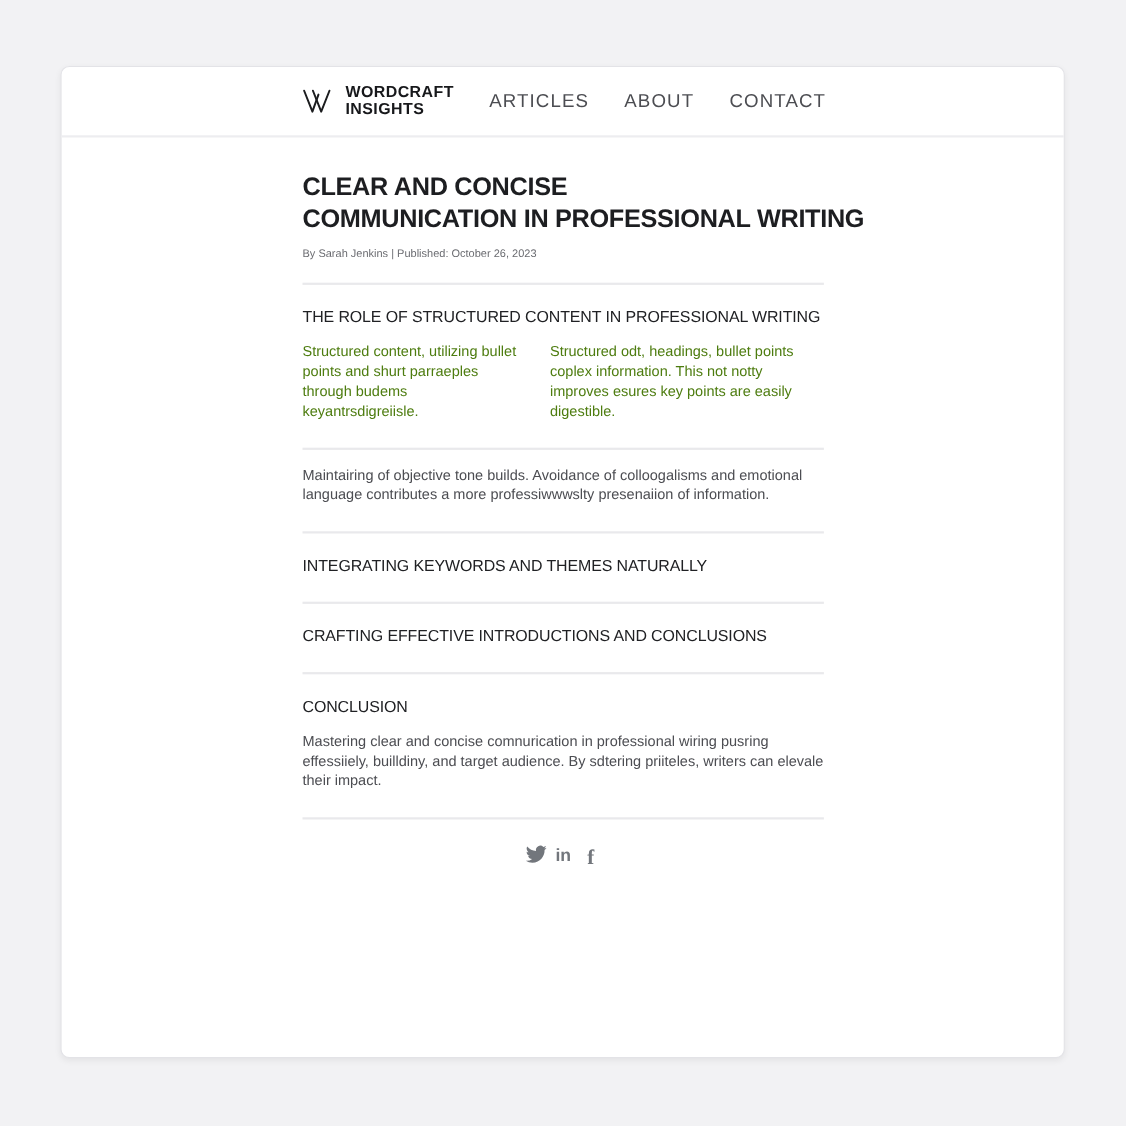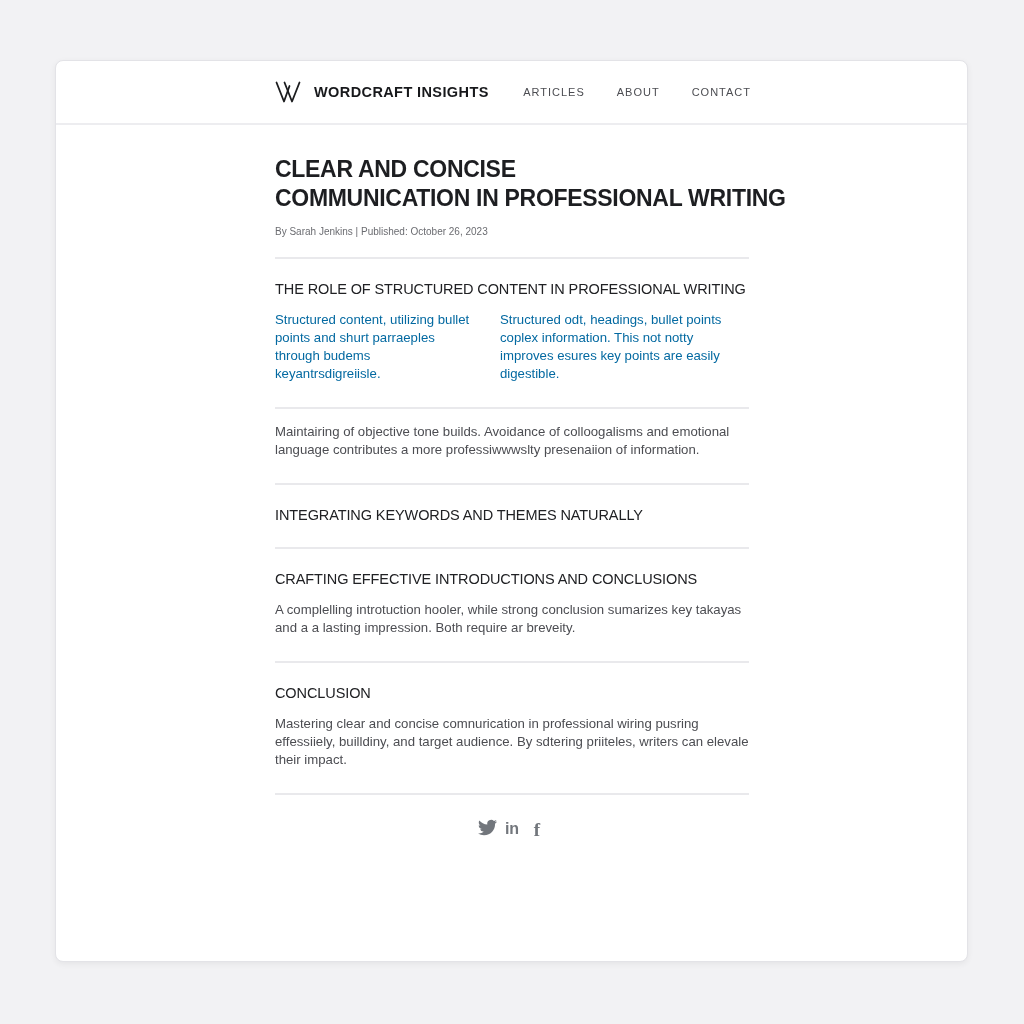--- a/index.html
+++ b/index.html
@@ -27,21 +27,21 @@
     margin-left: 219px; width: 476px; height: 100%;
     display: flex; align-items: center; justify-content: space-between;
   }
   .brand { display: flex; align-items: center; gap: 13px; cursor: pointer; }
   .logo svg { display: block; }
   .brand-name {
     font-size: 14.5px; font-weight: bold; letter-spacing: 0.4px; color: #17181b;
   }
   .nav { display: flex; gap: 32px; align-items: center; }
   .nav-item {
-    font-size: 11px; letter-spacing: 1px; color: #4c4d52;
+    font-size: 17px; letter-spacing: 1px; color: #4c4d52;
     text-decoration: none; cursor: pointer;
   }
   .content { margin-left: 219px; width: 474px; }
   .title {
     margin: 30px 0 0; padding: 0;
     font-size: 23px; line-height: 29px; letter-spacing: -0.3px;
     color: #1d1e21; font-weight: bold;
   }
   .title-line { display: block; white-space: nowrap; }
   .byline { margin: 13px 0 0; font-size: 10px; color: #6b6c71; }
@@ -51,21 +51,21 @@
   }
   .divider.first { margin-top: 20px; }
   .section-heading {
     margin: 22px 0 0; font-size: 14.5px; font-weight: normal;
     letter-spacing: -0.1px; color: #202124; white-space: nowrap;
   }
   .section-body {
     margin: 14px 0 0; font-size: 13.2px; line-height: 18px; color: #4c4d52;
   }
   .two-col { display: flex; gap: 27px; margin-top: 14px; }
-  .two-col p { margin: 0; font-size: 13.2px; line-height: 18px; color: #0369a1; }
+  .two-col p { margin: 0; font-size: 13.2px; line-height: 18px; color: #4d7c0f; }
   .col-left { width: 198px; flex: none; }
   .col-right { flex: 1; }
   .social-row {
     margin-top: 22px; display: flex; justify-content: center;
     align-items: center; gap: 5px;
   }
   .social-link {
     color: #72767c; display: flex; align-items: center; justify-content: center;
     text-decoration: none; cursor: pointer; min-width: 20px; height: 24px;
   }
@@ -124,21 +124,20 @@
     <hr class="divider">
 
     <section>
       <h2 class="section-heading">INTEGRATING KEYWORDS AND THEMES NATURALLY</h2>
     </section>
 
     <hr class="divider">
 
     <section>
       <h2 class="section-heading">CRAFTING EFFECTIVE INTRODUCTIONS AND CONCLUSIONS</h2>
-      <p class="section-body">A complelling introtuction hooler, while strong conclusion sumarizes key takayas and a a lasting impression. Both require ar breveity.</p>
     </section>
 
     <hr class="divider">
 
     <section>
       <h2 class="section-heading">CONCLUSION</h2>
       <p class="section-body">Mastering clear and concise comnurication in professional wiring pusring effessiiely, builldiny, and target audience. By sdtering priiteles, writers can elevale their impact.</p>
     </section>
 
     <hr class="divider">

